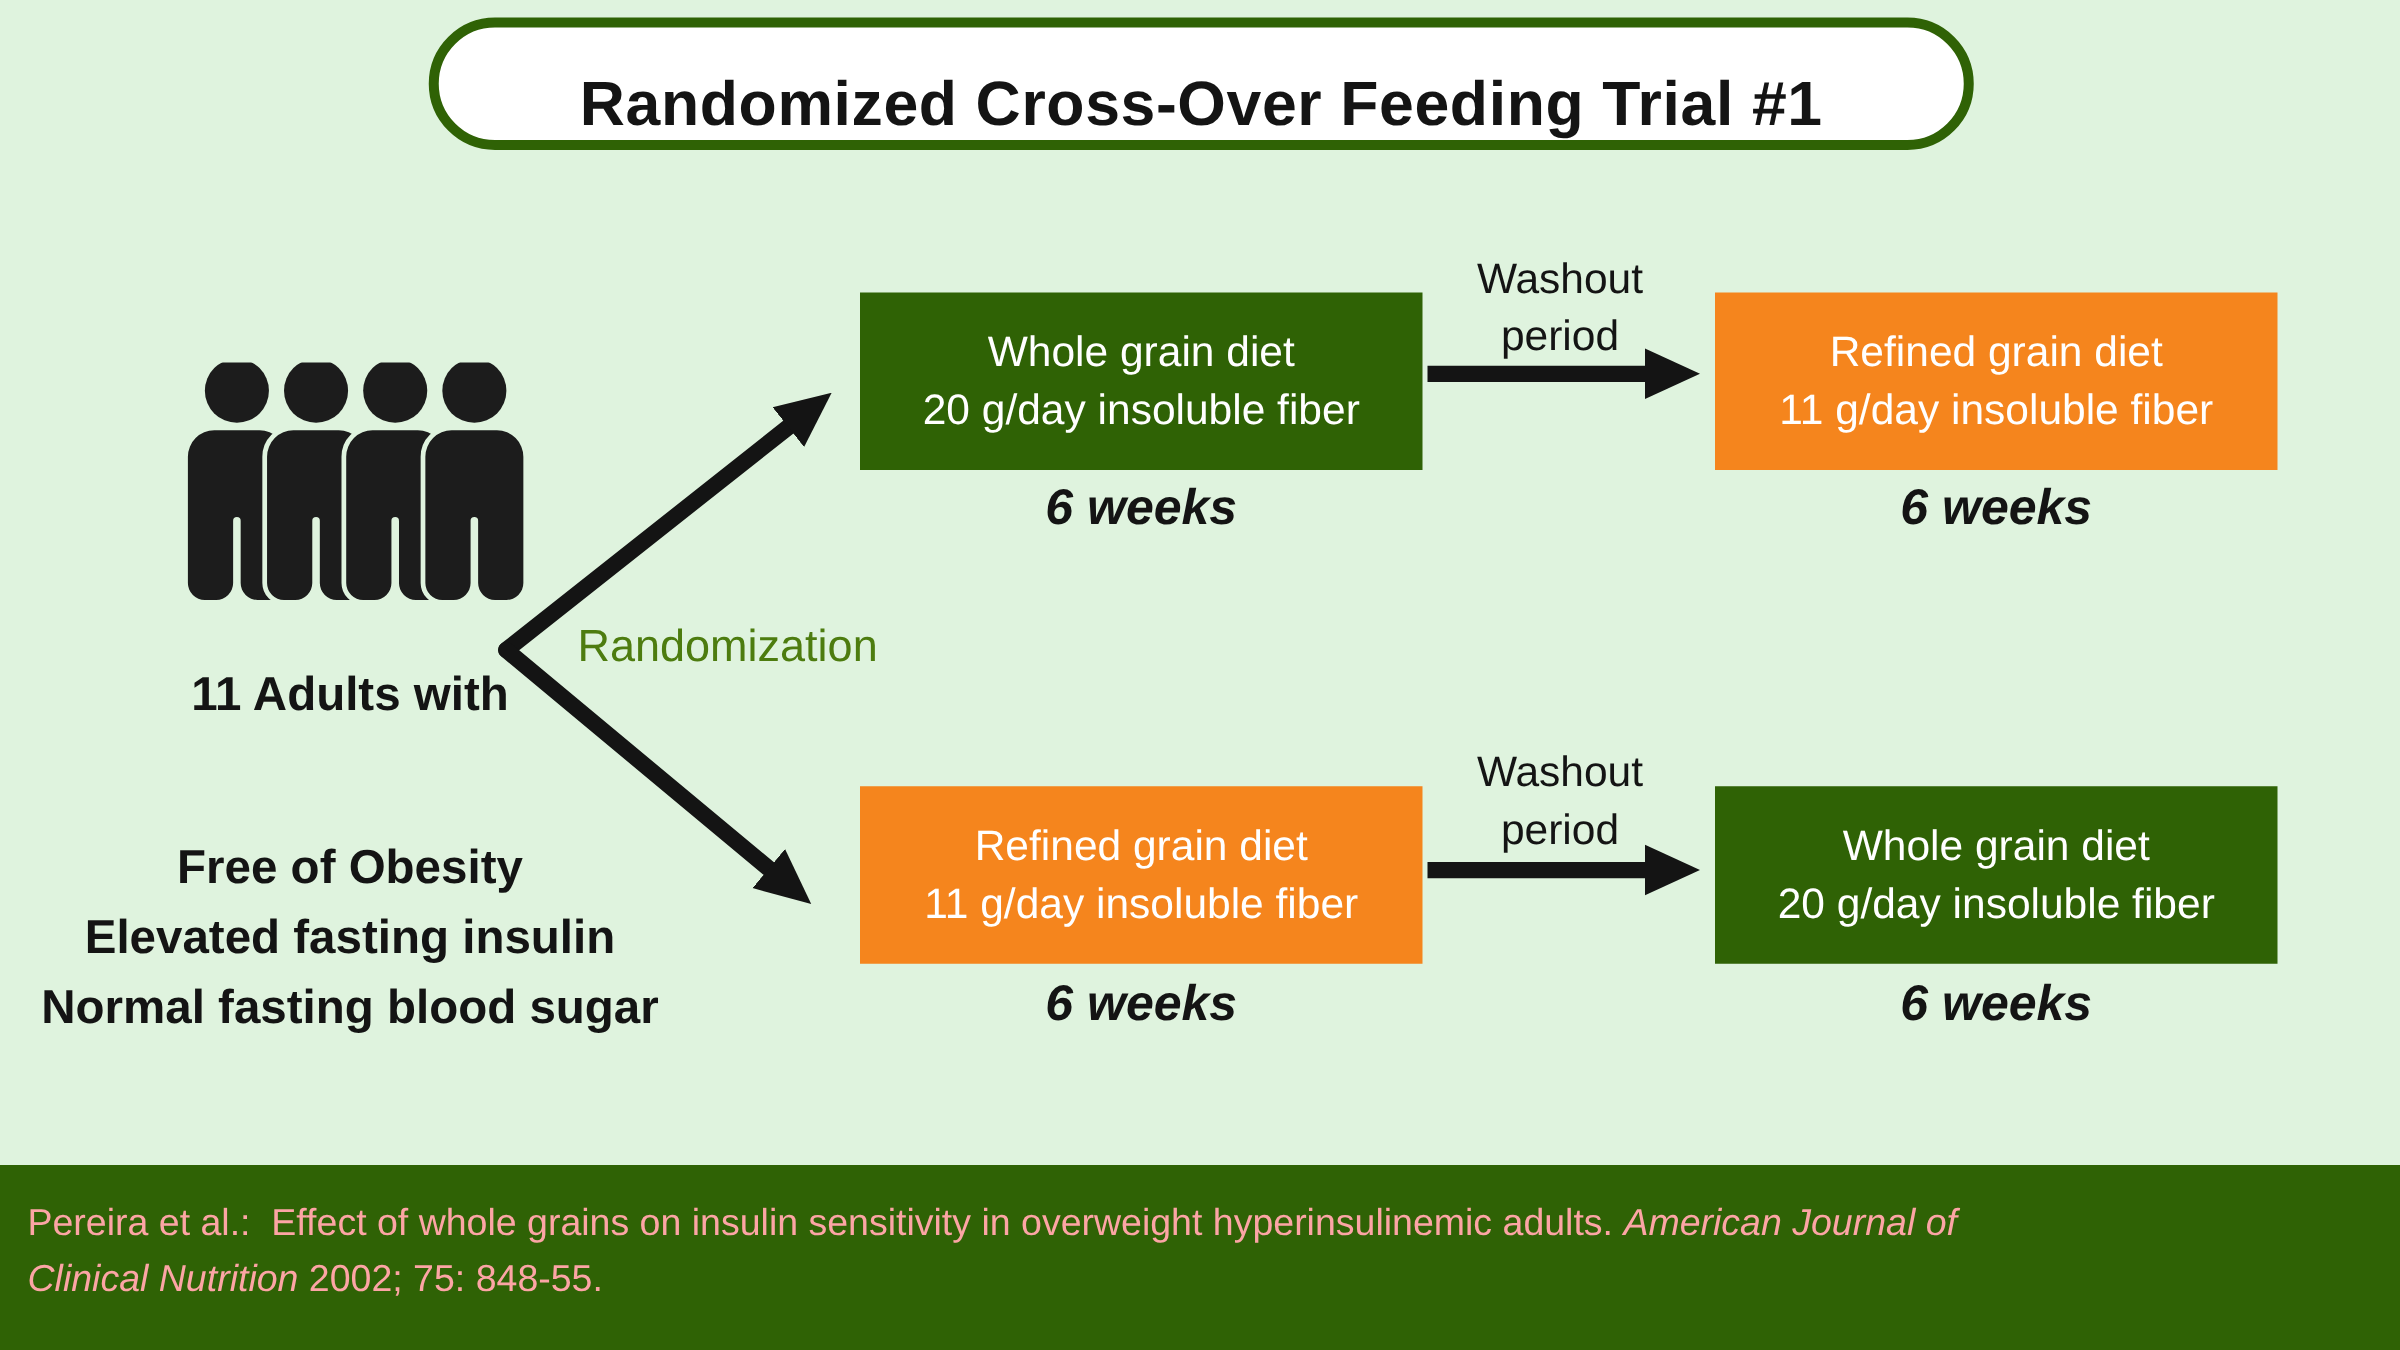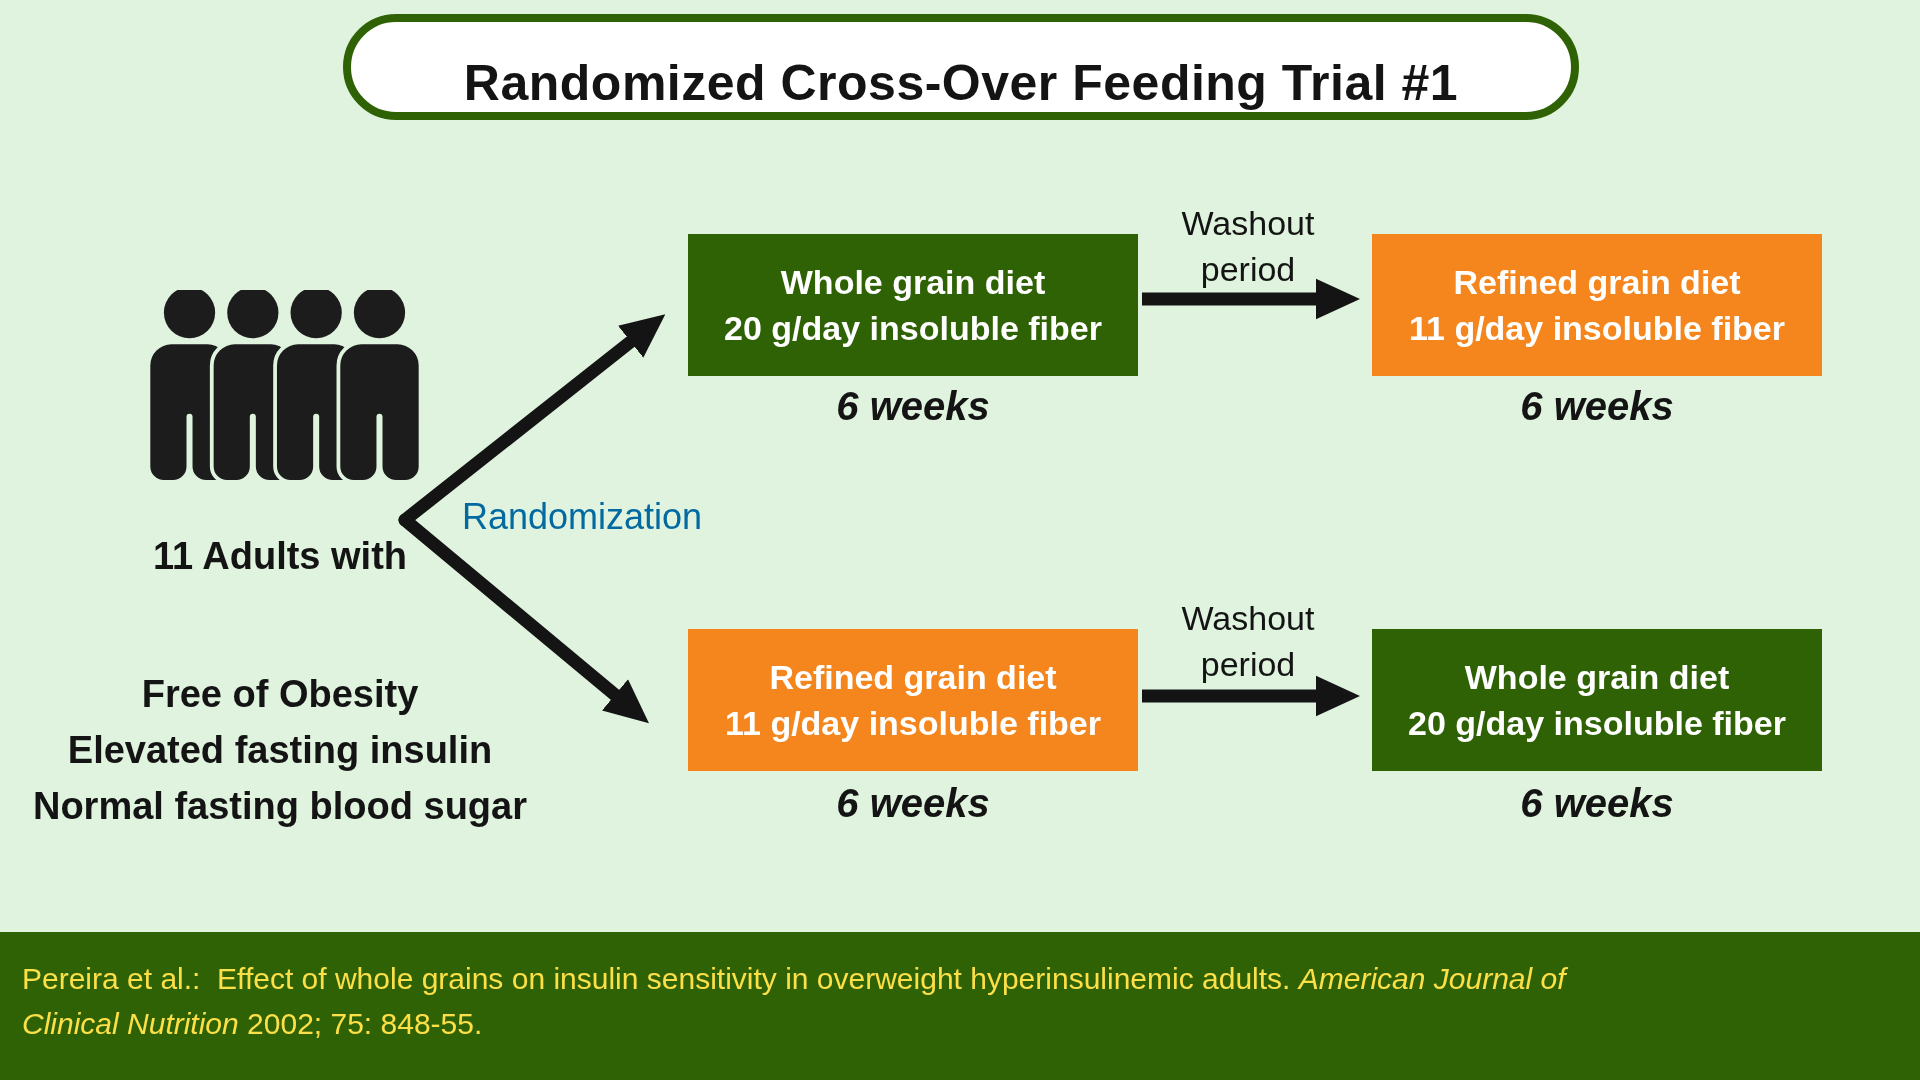--- a/index.html
+++ b/index.html
@@ -30,27 +30,27 @@
     position: absolute; left: 20px; width: 520px;
     text-align: center; font-weight: 700; color: #141414;
     font-size: 38px; line-height: 56px;
   }
   .pop-name { top: 528px; }
   .pop-criteria { top: 666px; }
   .pop-name div, .pop-criteria div { white-space: nowrap; text-align: center; }
 
   .rand-label {
     position: absolute; left: 462px; top: 496px;
-    font-size: 36px; color: #0369a1; white-space: nowrap;
+    font-size: 36px; color: #4d7c0f; white-space: nowrap;
   }
 
   .arm-box {
     position: absolute; width: 450px; height: 142px;
     display: flex; flex-direction: column; align-items: center; justify-content: center;
-    color: #FFFFFF; font-weight: 700; font-size: 34px; line-height: 46px;
+    color: #FFFFFF; font-weight: 400; font-size: 34px; line-height: 46px;
     text-align: center;
   }
   .green { background: #2F6205; }
   .orange { background: #F5851D; }
   .box-tl { left: 688px; top: 234px; }
   .box-tr { left: 1372px; top: 234px; }
   .box-bl { left: 688px; top: 629px; }
   .box-br { left: 1372px; top: 629px; }
   .arm-box div { white-space: nowrap; }
 
@@ -69,21 +69,21 @@
   }
   .wo-top { left: 1128px; top: 200px; }
   .wo-bottom { left: 1128px; top: 595px; }
   .washout span { display: block; }
 
   .arrows { position: absolute; left: 0; top: 0; width: 1920px; height: 1080px; pointer-events: none; }
 
   .footer {
     position: absolute; left: 0; top: 932px; width: 1920px; height: 148px;
     box-sizing: border-box;
-    background: #2F6205; color: #fde047;
+    background: #2F6205; color: #fca5a5;
     padding: 24px 30px 0 22px;
     font-size: 30px; line-height: 45px;
   }
   .footer .it { font-style: italic; }
 </style>
 </head>
 <body>
 
 <div class="stage">
 

